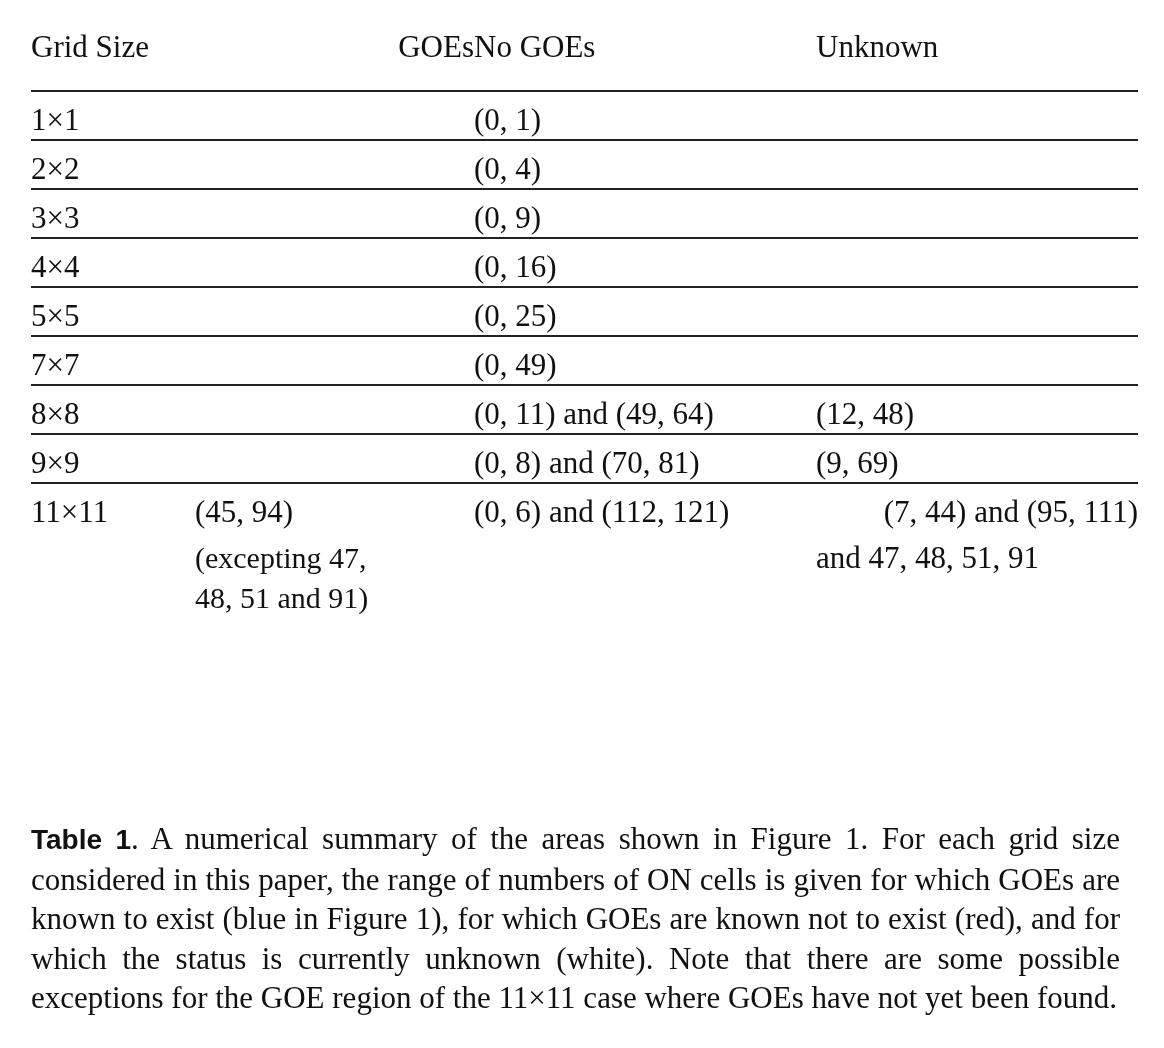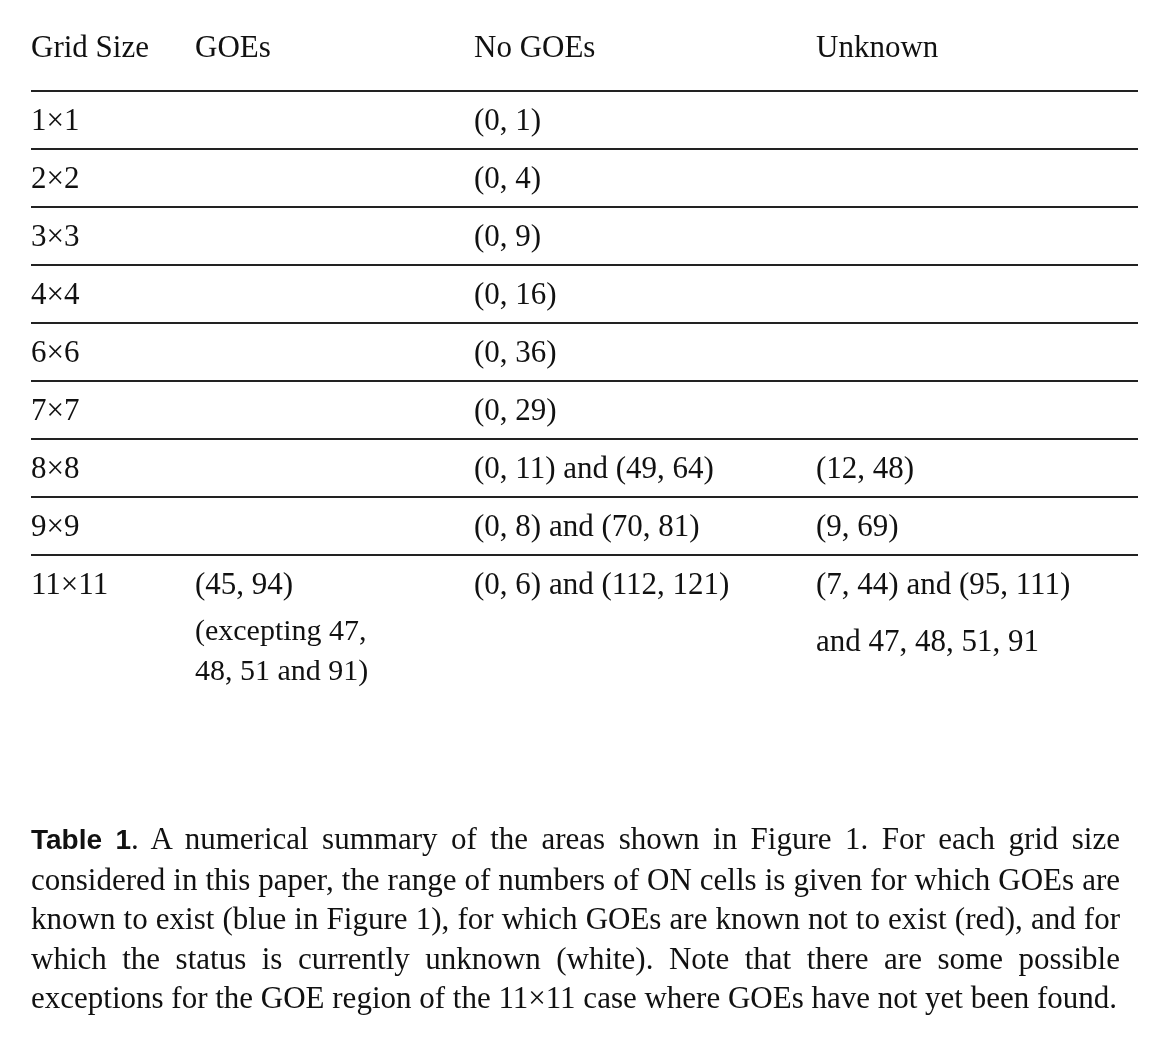--- a/index.html
+++ b/index.html
@@ -1,26 +1,26 @@
 <!DOCTYPE html>
 <html><head>
 <meta charset="utf-8">
 <style>
   html, body { margin: 0; padding: 0; background: #ffffff; }
   body { width: 1164px; height: 1048px; position: relative; overflow: hidden;
          font-family: "Liberation Serif", "DejaVu Serif", serif; color: #111; }
   .wrap { position: absolute; left: 31px; top: 18px; width: 1107px; }
   table { border-collapse: collapse; width: 1107px; font-size: 31px; line-height: 38px; }
   th { font-weight: normal; text-align: left; padding: 8px 0 24px 0; height: 40px; vertical-align: bottom; }
-  td { vertical-align: top; padding: 9px 0 9px 0; height: 38px; }
+  td { vertical-align: top; padding: 9px 0 0 0; height: 38px; }
   thead tr { border-bottom: 2px solid #222; }
   tbody tr { border-bottom: 2px solid #222; }
   tbody tr.last { border-bottom: none; }
   .c1 { width: 164px; }
-  .c2 { width: 279px; }
+  .c2 { width: 279px; text-align: right; }
   .c3 { width: 342px; }
   .c4 { width: auto; }
   .sub { font-size: 30px; line-height: 40px; display: block; }
   .caption { position: absolute; left: 31px; top: 786px; width: 1089px;
              font-size: 31px; line-height: 39.5px; text-align: justify; margin-top: 33px; }
   .cap-label { font-family: "Liberation Sans", "DejaVu Sans", sans-serif; font-weight: bold; font-size: 28px; }
 </style>
 </head>
 <body>
 
@@ -53,29 +53,29 @@
         <td>(0, 9)</td>
         <td></td>
       </tr>
       <tr>
         <td>4×4</td>
         <td></td>
         <td>(0, 16)</td>
         <td></td>
       </tr>
       <tr>
-        <td>6×6</td>
+        <td>5×5</td>
         <td></td>
-        <td>(0, 36)</td>
+        <td>(0, 25)</td>
         <td></td>
       </tr>
       <tr>
         <td>7×7</td>
         <td></td>
-        <td>(0, 29)</td>
+        <td>(0, 49)</td>
         <td></td>
       </tr>
       <tr>
         <td>8×8</td>
         <td></td>
         <td>(0, 11) and (49, 64)</td>
         <td>(12, 48)</td>
       </tr>
       <tr>
         <td>9×9</td>
@@ -85,21 +85,21 @@
       </tr>
       <tr class="last">
         <td>11×11</td>
         <td>
           <span class="sub" style="font-size:31px;line-height:38px;">(45, 94)</span>
           <span class="sub" style="margin-top:7px;">(excepting 47,</span>
           <span class="sub">48, 51 and 91)</span>
         </td>
         <td>(0, 6) and (112, 121)</td>
         <td>
-          <span class="sub" style="font-size:31px;line-height:38px;">(7, 44) and (95, 111)</span>
-          <span class="sub" style="font-size:31px;margin-top:18px;">and 47, 48, 51, 91</span>
+          <span class="sub" style="font-size:31px;line-height:38px;text-align:right;">(7, 44) and (95, 111)</span>
+          <span class="sub" style="font-size:31px;margin-top:7px;">and 47, 48, 51, 91</span>
         </td>
       </tr>
     </tbody>
   </table>
 </div>
 
 <p class="caption"><span class="cap-label">Table 1</span><span>. A numerical summary of the areas shown in Figure 1. For each grid size considered in this paper, the range of numbers of ON cells is given for which GOEs are known to exist (blue in Figure 1), for which GOEs are known not to exist (red), and for which the status is currently unknown (white). Note that there are some possible exceptions for the GOE region of the 11×11 case where GOEs have not yet been found.</span></p>
 
 </body></html>

